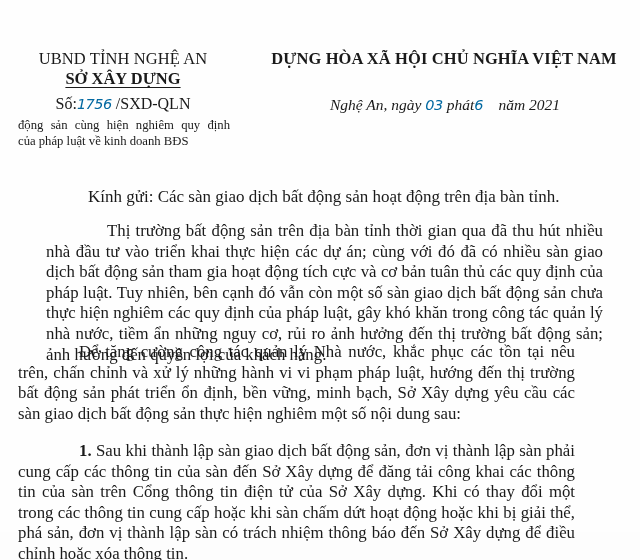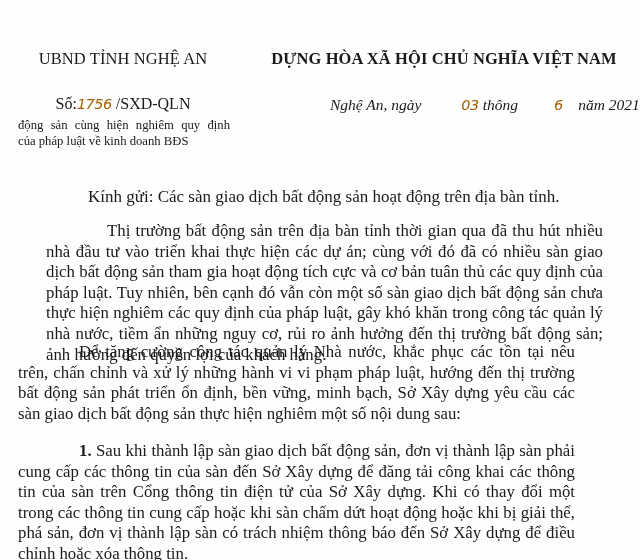--- a/index.html
+++ b/index.html
@@ -5,56 +5,57 @@
   * { margin: 0; padding: 0; box-sizing: border-box; }
   html, body { width: 640px; height: 560px; overflow: hidden; background: #fdfdfd; }
   body { position: relative; font-family: "Liberation Serif", serif; color: #1a1a1a; }
   .page { position: absolute; left: 0; top: 0; width: 640px; height: 532px; background: #fefefe; }
   .abs { position: absolute; white-space: nowrap; }
 
   .left-head { left: 0; width: 246px; text-align: center; }
   .agency { top: 49px; font-size: 16.5px; letter-spacing: 0.1px; }
   .dept { top: 69px; font-size: 16.5px; font-weight: bold; text-decoration: underline; text-underline-offset: 3px; text-decoration-thickness: 1px; }
   .docno { top: 95px; font-size: 16px; }
-  .hand { font-family: "DejaVu Sans", sans-serif; font-style: italic; color: #a16207; font-size: 14.5px; letter-spacing: -0.5px; }
+  .hand { font-family: "DejaVu Sans", sans-serif; font-style: italic; color: #0369a1; font-size: 14.5px; letter-spacing: -0.5px; }
 
   .subject { left: 18px; top: 117px; width: 212px; font-size: 12.7px; line-height: 16px; text-align: justify; text-align-last: justify; white-space: normal; }
   .subject .last { text-align-last: left; }
 
   .right-head { left: 250px; width: 388px; text-align: center; }
   .nation { top: 49px; font-size: 16.5px; font-weight: bold; letter-spacing: 0.1px; }
   .motto { top: 70px; font-size: 15.5px; font-weight: bold; text-decoration: underline; text-underline-offset: 3px; text-decoration-thickness: 1px; }
   .place-date { left: 330px; top: 96px; font-size: 15.5px; font-style: italic; }
-  .place-date .hand { font-style: italic; margin-left: 36px; }
+  .place-date .hand { font-style: italic; }
 
   .recipient { left: 88px; top: 187px; font-size: 17px; }
 
   .body { left: 18px; width: 557px; font-size: 16.8px; line-height: 20.6px; white-space: normal; text-align: justify; }
   .body p { text-align: justify; }
   .p1 { top: 221px; margin-left: 28px; }
   .p2 { top: 342px; }
   .p3 { top: 441px; }
   .indent { text-indent: 61px; }
   .bold { font-weight: bold; }
 </style>
 </head>
 <body>
 
 <div class="page">
 
   <div class="abs left-head agency">UBND TỈNH NGHỆ AN</div>
+  <div class="abs left-head dept">SỞ XÂY DỰNG</div>
   <div class="abs left-head docno"><span>Số:</span><span class="hand">1756</span> <span>/SXD-QLN</span></div>
 
   <div class="abs subject">
     <div>động sản cùng hiện nghiêm quy định</div>
     <div class="last">của pháp luật về kinh doanh BĐS</div>
   </div>
 
   <div class="abs right-head nation">DỰNG HÒA XÃ HỘI CHỦ NGHĨA VIỆT NAM</div>
-  <div class="abs place-date"><span>Nghệ An, ngày</span> <span class="hand">03</span> <span>thông</span><span class="hand">6</span>&nbsp;&nbsp;&nbsp;&nbsp;<span>năm 2021</span></div>
+  <div class="abs place-date"><span>Nghệ An, ngày</span> <span class="hand">03</span> <span>phát</span><span class="hand">6</span>&nbsp;&nbsp;&nbsp;&nbsp;<span>năm 2021</span></div>
 
   <div class="abs recipient">Kính gửi: Các sàn giao dịch bất động sản hoạt động trên địa bàn tỉnh.</div>
 
   <div class="abs body p1">
     <p class="indent">Thị trường bất động sản trên địa bàn tỉnh thời gian qua đã thu hút nhiều nhà đầu tư vào triển khai thực hiện các dự án; cùng với đó đã có nhiều sàn giao dịch bất động sản tham gia hoạt động tích cực và cơ bản tuân thủ các quy định của pháp luật. Tuy nhiên, bên cạnh đó vẫn còn một số sàn giao dịch bất động sản chưa thực hiện nghiêm các quy định của pháp luật, gây khó khăn trong công tác quản lý nhà nước, tiềm ẩn những nguy cơ, rủi ro ảnh hưởng đến thị trường bất động sản; ảnh hưởng đến quyền lợi của khách hàng.</p>
   </div>
   <div class="abs body p2">
     <p class="indent">Để tăng cường công tác quản lý Nhà nước, khắc phục các tồn tại nêu trên, chấn chỉnh và xử lý những hành vi vi phạm pháp luật, hướng đến thị trường bất động sản phát triển ổn định, bền vững, minh bạch, Sở Xây dựng yêu cầu các sàn giao dịch bất động sản thực hiện nghiêm một số nội dung sau:</p>
   </div>
   <div class="abs body p3">

